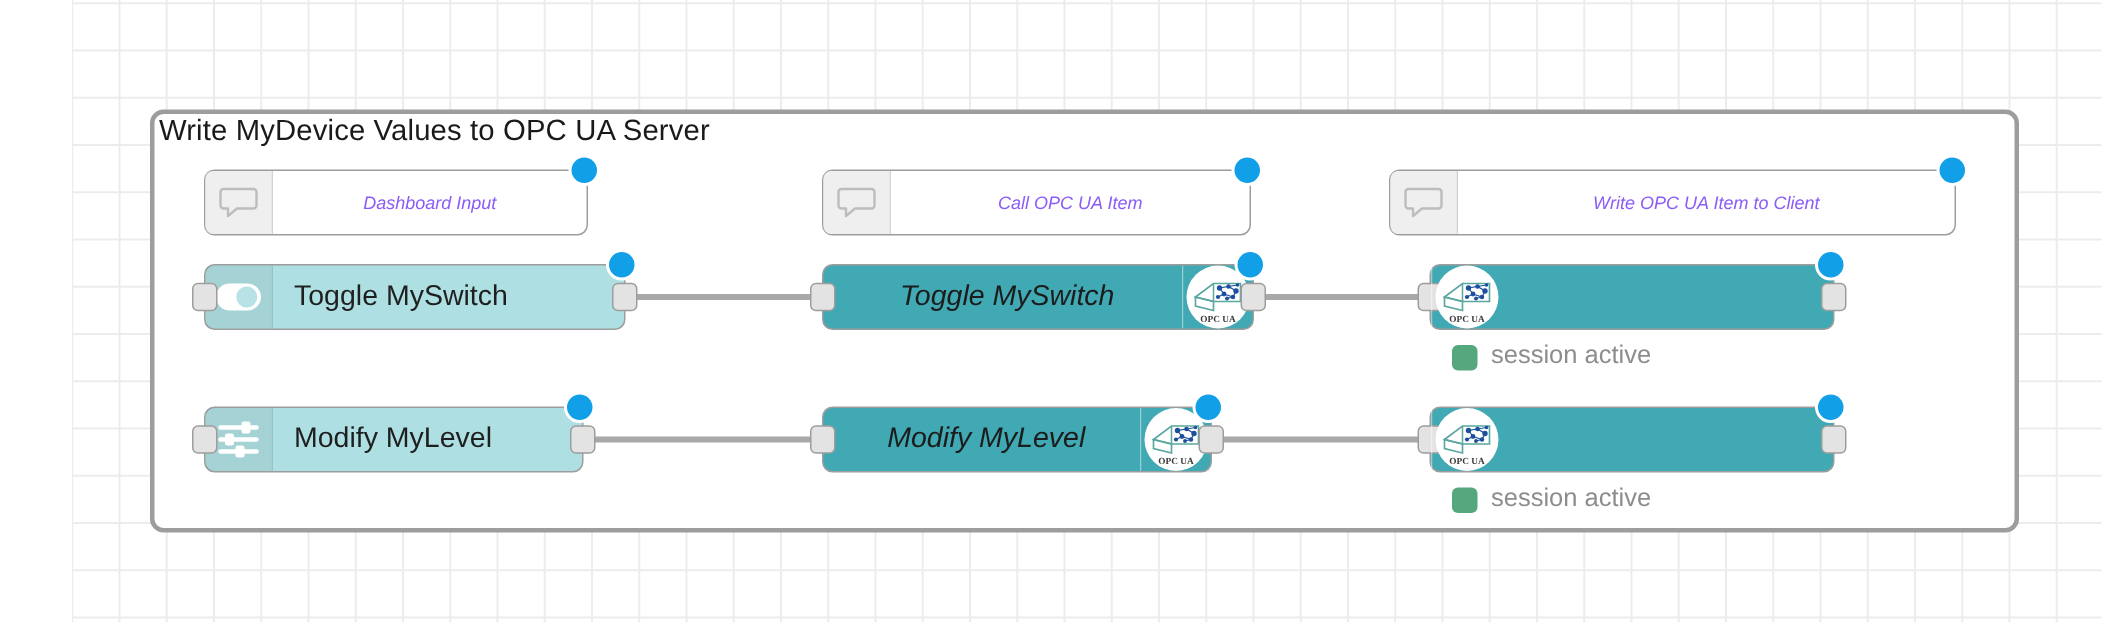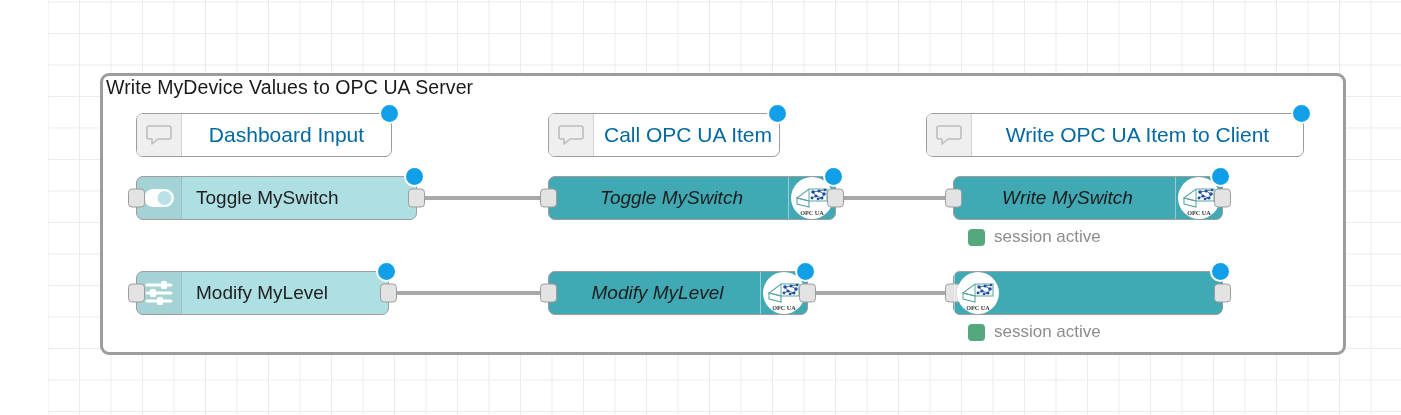--- a/index.html
+++ b/index.html
@@ -110,22 +110,23 @@
     border-radius: 5px 0 0 5px;
     display: flex;
     align-items: center;
     justify-content: center;
   }
   .comment-label {
     flex: 1;
     display: flex;
     align-items: center;
     justify-content: center;
-    font-size: 21px;
-    color: #0369a1;
+    font-size: 12px;
+    font-style: italic;
+    color: #8b5cf6;
     padding: 0 10px;
     white-space: nowrap;
   }
 
   
   .node.dash {
     background: #aedfe2;
     height: 44px;
   }
   .dash-icon-pane {
@@ -183,21 +184,21 @@
     align-items: center;
     justify-content: center;
     position: relative;
     overflow: hidden;
   }
 
   
   .status {
     position: absolute;
     display: flex;
-    align-items: center;
+    align-items: flex-end;
     gap: 9px;
   }
   .status-dot {
     width: 17px;
     height: 17px;
     border-radius: 4px;
     background: #55a87e;
     flex: 0 0 17px;
   }
   .status-text {
@@ -222,21 +223,21 @@
   <div class="node comment" style="left:88px; top:113px; width:256px;">
     <div class="comment-icon-pane">
       <svg width="26" height="22" viewBox="0 0 26 22" aria-hidden="true">
         <path d="M3 2 h20 a2 2 0 0 1 2 2 v9 a2 2 0 0 1 -2 2 h-11 l-6 5 v-5 h-3 a2 2 0 0 1 -2 -2 v-9 a2 2 0 0 1 2 -2 z" fill="none" stroke="#bdbdbd" stroke-width="1.6" stroke-linejoin="round"></path>
       </svg>
     </div>
     <div class="comment-label">Dashboard Input</div>
     <div class="sel-dot"></div>
   </div>
 
-  <div class="node comment" style="left:500px; top:113px; width:232px;">
+  <div class="node comment" style="left:500px; top:113px; width:286px;">
     <div class="comment-icon-pane">
       <svg width="26" height="22" viewBox="0 0 26 22" aria-hidden="true">
         <path d="M3 2 h20 a2 2 0 0 1 2 2 v9 a2 2 0 0 1 -2 2 h-11 l-6 5 v-5 h-3 a2 2 0 0 1 -2 -2 v-9 a2 2 0 0 1 2 -2 z" fill="none" stroke="#bdbdbd" stroke-width="1.6" stroke-linejoin="round"></path>
       </svg>
     </div>
     <div class="comment-label">Call OPC UA Item</div>
     <div class="sel-dot"></div>
   </div>
 
   <div class="node comment" style="left:878px; top:113px; width:378px;justify-content:space-between;">
@@ -290,21 +291,20 @@
           <text x="21" y="37.5" font-family="'Liberation Serif', serif" font-size="6.2" font-weight="bold" fill="#3a3a3a" text-anchor="middle">OPC UA</text>
         </svg>
       </div>
     </div>
     <div class="port out"></div>
     <div class="sel-dot"></div>
   </div>
 
   <div class="node opcua" style="left:905px; top:176px; width:270px;">
     <div class="port in"></div>
-    <div class="opcua-label">Write MySwitch</div>
     <div class="opcua-badge-pane">
       <div class="opcua-badge">
         <svg width="42" height="42" viewBox="0 0 42 42" aria-hidden="true">
           <g transform="translate(5,7)">
             <path d="M1 14 L13 5 L31 5 L31 17 L13 17 Z" fill="none" stroke="#5aa6a0" stroke-width="1.1"></path>
             <path d="M1 14 L1 20 L13 23 L13 17 Z" fill="none" stroke="#5aa6a0" stroke-width="1.1"></path>
             <path d="M13 5 L13 17" fill="none" stroke="#5aa6a0" stroke-width="1"></path>
             <g fill="#1d4f9e">
               <circle cx="17" cy="8" r="1.8"></circle>
                 <circle cx="23" cy="7" r="1.5"></circle>

